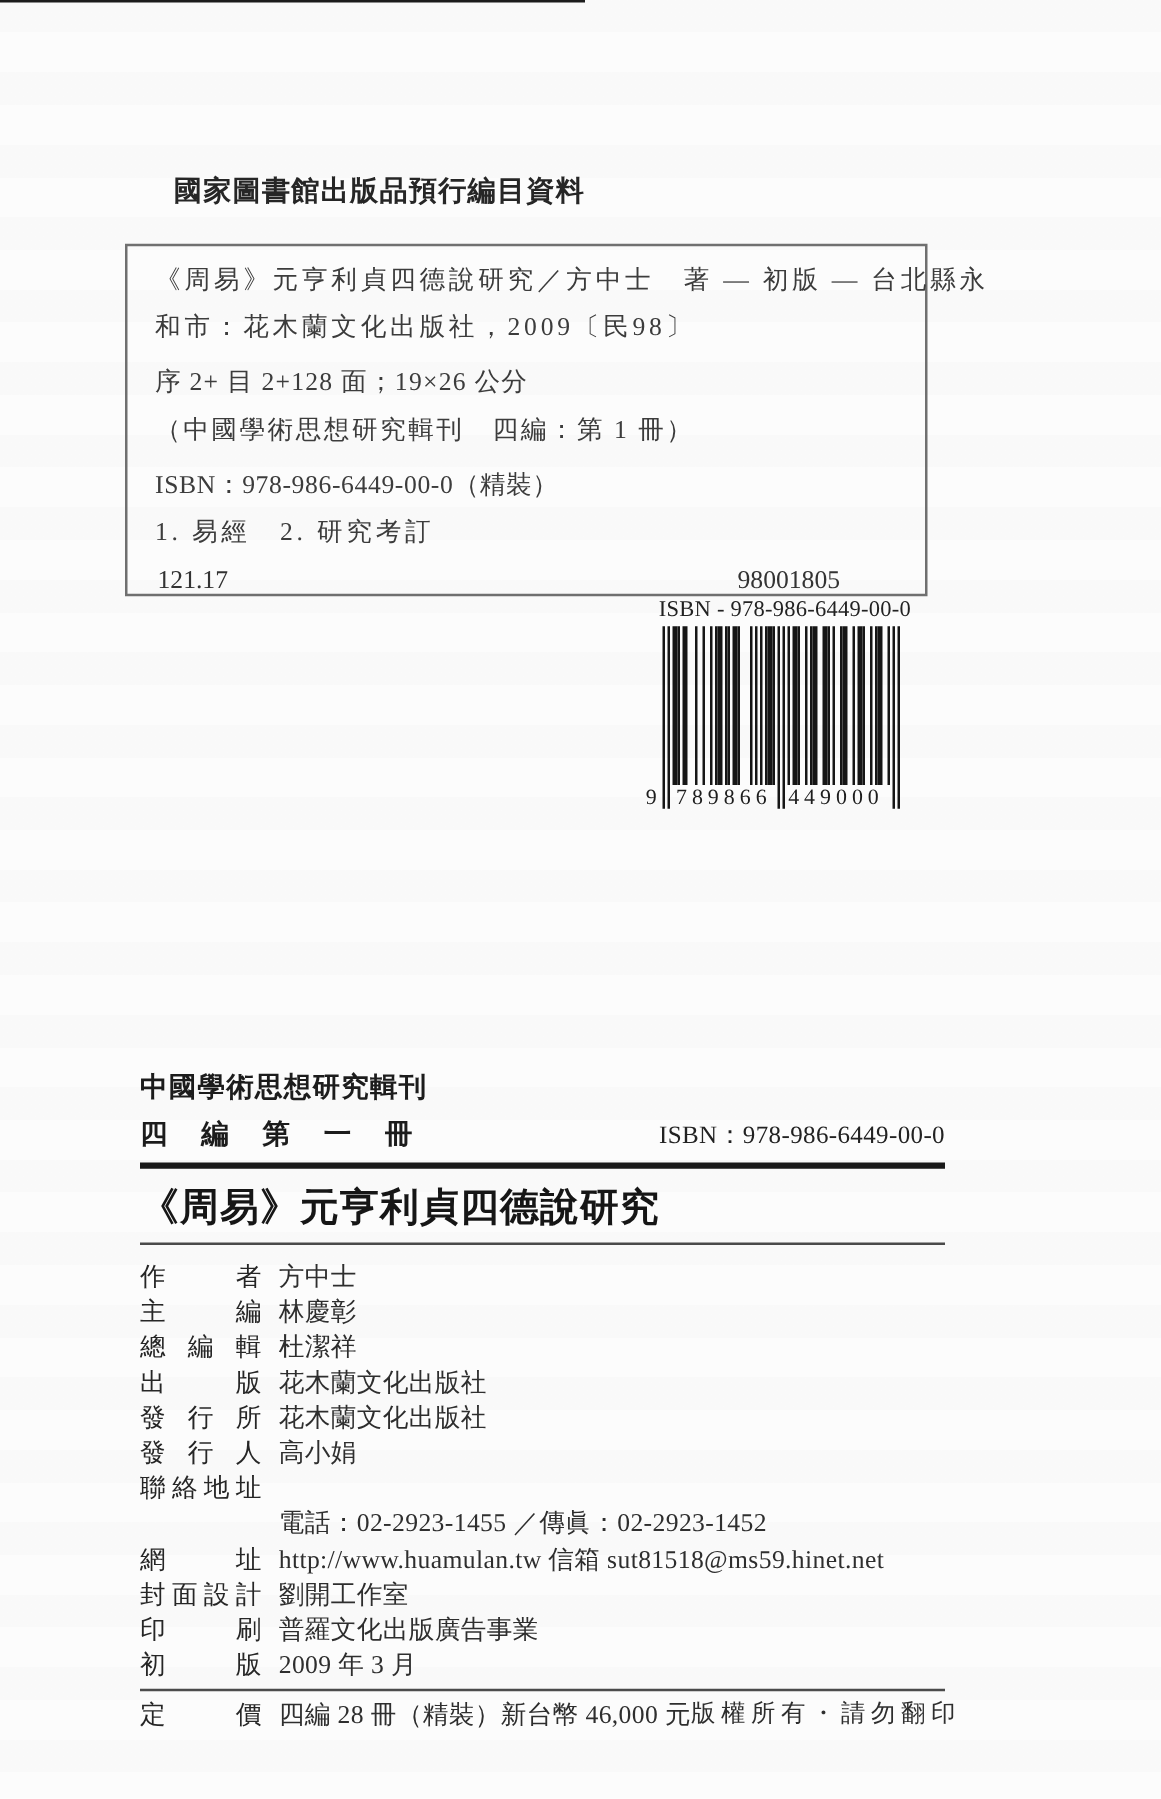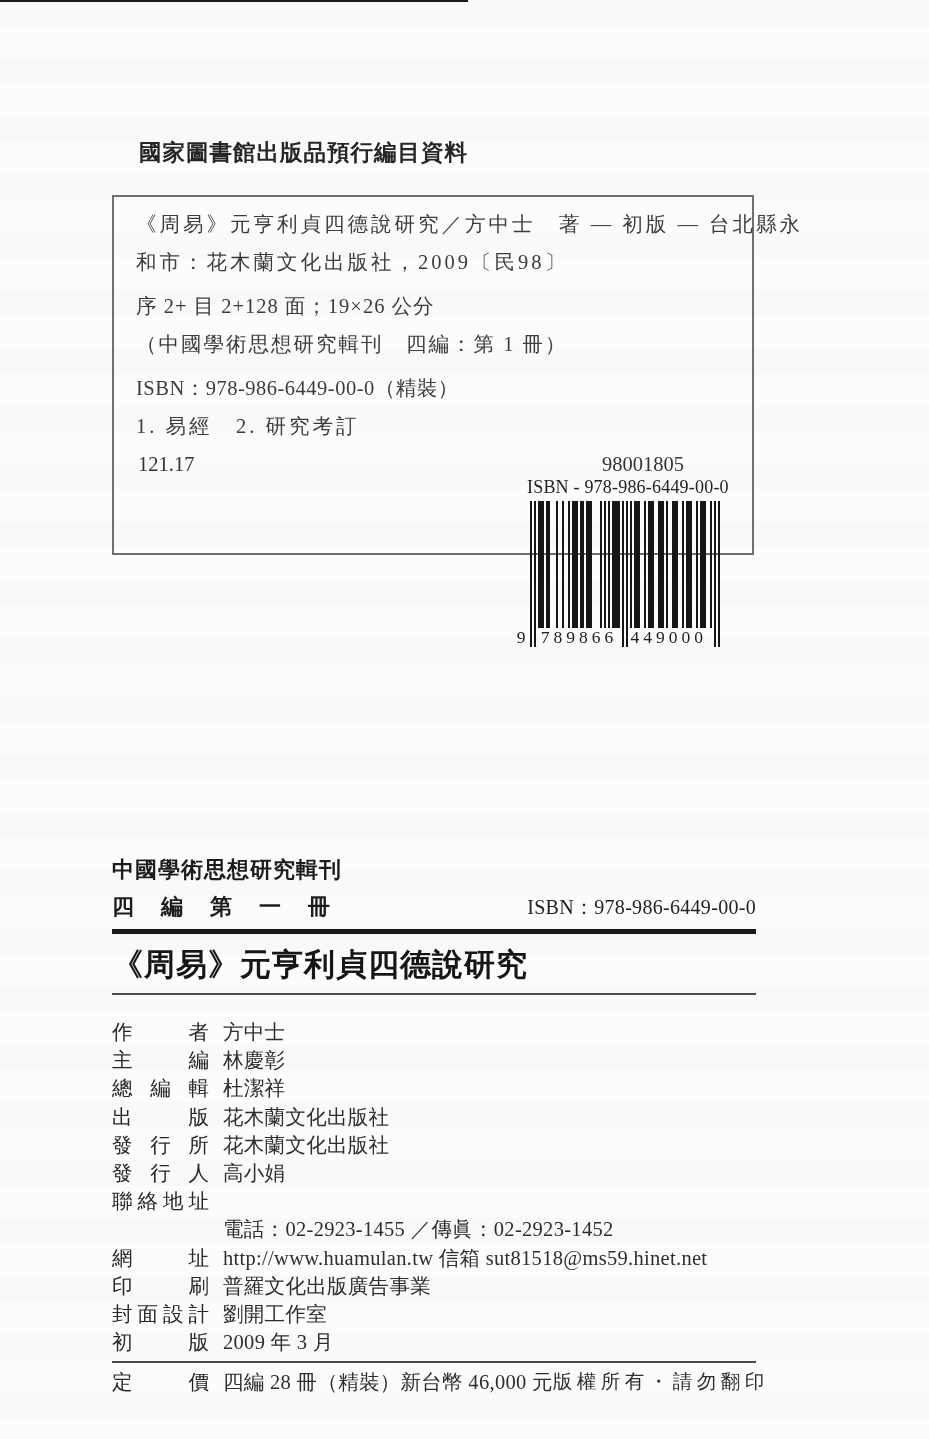--- a/index.html
+++ b/index.html
@@ -6,21 +6,21 @@
   .page{
     position:relative;width:929px;height:1439px;overflow:hidden;
     background:#fcfcfc;
     background-image:repeating-linear-gradient(180deg, rgba(0,0,0,0.012) 0 26px, rgba(0,0,0,0) 26px 58px);
     font-family:"Liberation Serif","DejaVu Serif",serif;color:#2b2b2b;
   }
   .scan-mark{position:absolute;top:0;left:0;width:468px;height:2px;background:#1c1c1c;}
 
   
   .cip-heading{position:absolute;left:139px;top:137px;font-size:22.5px;letter-spacing:1px;font-weight:600;color:#262626;white-space:nowrap;}
-  .cip-box{position:absolute;left:112px;top:195px;width:642px;height:360px;box-sizing:border-box;border:2px solid #6f6f6f;padding:9px 16px 0 22px;}
+  .cip-box{position:absolute;left:100px;top:195px;width:642px;height:282px;box-sizing:border-box;border:2px solid #6f6f6f;padding:9px 16px 0 22px;}
   .cip-line{margin:0;font-size:20.5px;line-height:37.5px;color:#3c3c3c;white-space:nowrap;}
   .ls3{letter-spacing:3px;}
   .ls2{letter-spacing:2px;}
   .ls1{letter-spacing:1px;}
   .ls0{letter-spacing:0.5px;}
   .gap{margin-top:7px;}
   .cip-bottom{display:flex;justify-content:space-between;font-size:20.5px;line-height:37.5px;padding:1px 52px 0 2px;color:#333333;}
 
   
   .barcode-block{position:absolute;left:527px;top:477px;width:196px;}
@@ -37,21 +37,21 @@
 
   
   .colophon{position:absolute;left:112px;top:857px;width:644px;}
   .series-name{font-family:"Liberation Sans","DejaVu Sans",sans-serif;font-weight:700;font-size:22px;letter-spacing:1px;line-height:26px;color:#1c1c1c;}
   .volume-line{display:flex;justify-content:space-between;align-items:baseline;margin-top:11px;line-height:26px;}
   .volume{font-family:"Liberation Sans","DejaVu Sans",sans-serif;font-weight:700;font-size:22px;display:inline-block;width:218px;text-align:justify;text-align-last:justify;color:#1c1c1c;}
   .colophon-isbn{font-size:20px;letter-spacing:0.3px;color:#222222;}
   .rule-thick{height:5px;background:#191919;margin-top:9px;}
   .book-title{font-size:31px;font-weight:700;letter-spacing:1px;line-height:36px;margin:13px 0 0 0;color:#161616;}
   .rule-thin{height:2px;background:#4a4a4a;margin-top:10px;}
-  .rows{margin-top:23px;}
+  .rows{margin-top:12px;}
   .row{display:flex;font-size:20.5px;line-height:28.2px;color:#2e2e2e;}
   .lbl{flex:none;display:inline-block;width:97px;margin-right:14px;text-align:justify;text-align-last:justify;color:#262626;}
   .val{flex:1;letter-spacing:0.3px;white-space:nowrap;}
   .price-rule{margin-top:5px;}
   .price-row{display:flex;font-size:20.5px;line-height:38px;color:#2e2e2e;}
   .copyright{margin-left:auto;letter-spacing:4.5px;font-size:19.5px;color:#2e2e2e;white-space:nowrap;}
 </style>
 </head>
 <body>
 
@@ -222,26 +222,26 @@
       </div>
       <div class="row">
         <span class="lbl"></span>
         <span class="val">電話：02-2923-1455 ／傳眞：02-2923-1452</span>
       </div>
       <div class="row">
         <span class="lbl">網址</span>
         <span class="val">http://www.huamulan.tw 信箱 sut81518@ms59.hinet.net</span>
       </div>
       <div class="row">
+        <span class="lbl">封面設計</span>
+        <span class="val">劉開工作室</span>
+      </div>
+      <div class="row">
         <span class="lbl">印刷</span>
         <span class="val">普羅文化出版廣告事業</span>
-      </div>
-      <div class="row">
-        <span class="lbl">封面設計</span>
-        <span class="val">劉開工作室</span>
       </div>
       <div class="row">
         <span class="lbl">初版</span>
         <span class="val">2009 年 3 月</span>
       </div>
     </div>
 
     <div class="rule-thin price-rule"></div>
     <div class="price-row">
       <span class="lbl">定價</span>

